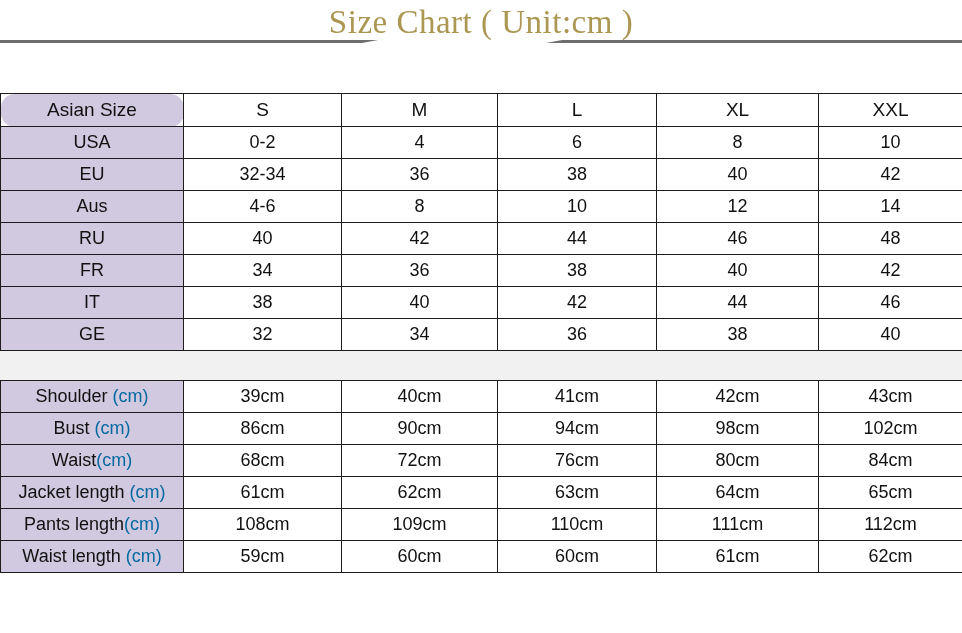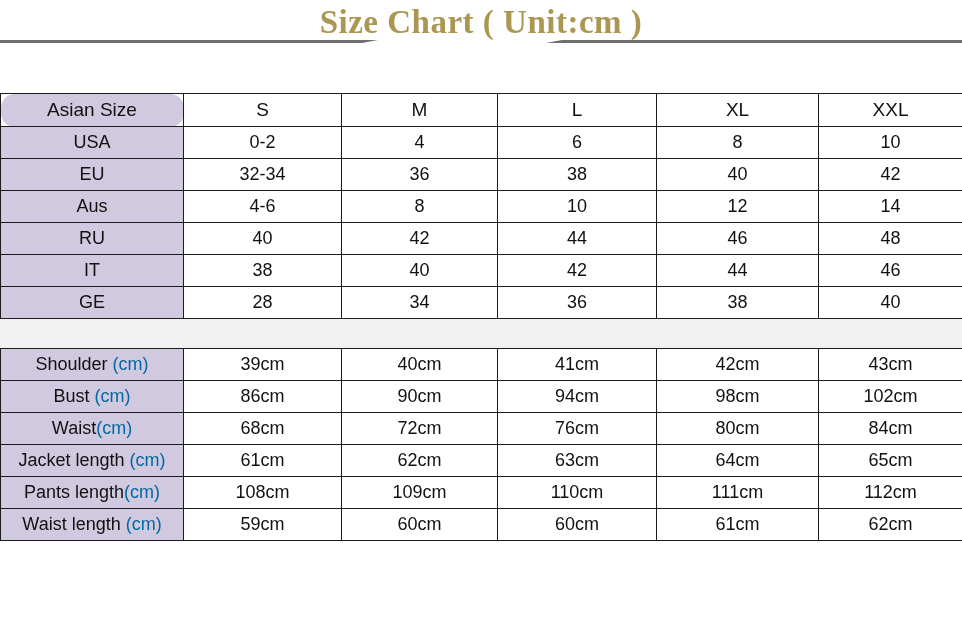--- a/index.html
+++ b/index.html
@@ -9,21 +9,21 @@
     height: 633px;
     overflow: hidden;
     background: #ffffff;
     font-family: "Liberation Sans", sans-serif;
   }
   .page-title {
     height: 40px;
     padding-top: 3px;
     text-align: center;
     font-family: "Liberation Serif", serif;
-    font-weight: bold;
+    font-weight: normal;
     font-size: 33px;
     line-height: 38px;
     color: #ab9752;
     letter-spacing: 0.5px;
   }
   .divider { position: relative; height: 3px; }
   .divider .seg {
     position: absolute;
     top: 0;
     height: 3px;
@@ -111,30 +111,38 @@
       </tr>
       <tr>
         <td class="label-cell">RU</td>
         <td>40</td>
         <td>42</td>
         <td>44</td>
         <td>46</td>
         <td>48</td>
       </tr>
       <tr>
+        <td class="label-cell">FR</td>
+        <td>34</td>
+        <td>36</td>
+        <td>38</td>
+        <td>40</td>
+        <td>42</td>
+      </tr>
+      <tr>
         <td class="label-cell">IT</td>
         <td>38</td>
         <td>40</td>
         <td>42</td>
         <td>44</td>
         <td>46</td>
       </tr>
       <tr>
         <td class="label-cell">GE</td>
-        <td>28</td>
+        <td>32</td>
         <td>34</td>
         <td>36</td>
         <td>38</td>
         <td>40</td>
       </tr>
     </tbody>
 </table>
 
 <div class="table-gap"></div>
 

